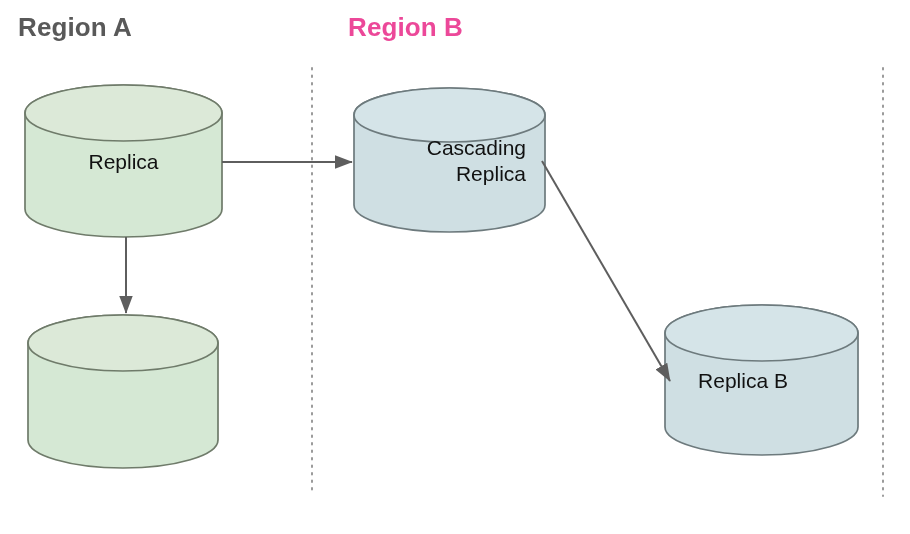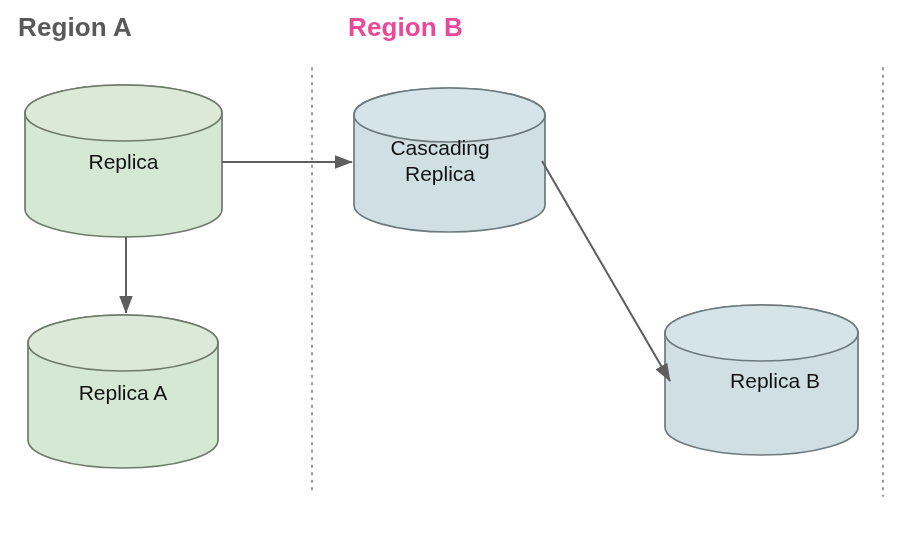--- a/index.html
+++ b/index.html
@@ -91,18 +91,17 @@
       <line id="edge-primary-to-cascading" marker-end="url(#arrow-end)" stroke="#5e5e5e" stroke-width="2" x1="222" y1="162" x2="352" y2="162"></line>
       <line id="edge-primary-to-replica-a" marker-end="url(#arrow-end)" stroke="#5e5e5e" stroke-width="2" x1="126" y1="237" x2="126" y2="313"></line>
       <line id="edge-cascading-to-replica-b" marker-end="url(#arrow-end)" stroke="#5e5e5e" stroke-width="2" x1="542" y1="161" x2="670" y2="381"></line>
     </g>
   </svg>
 
   <div id="region-a-label" class="region-label" style="left: 18px; top: 14px; color: rgb(89, 89, 89);">Region A</div>
   <div id="region-b-label" class="region-label" style="left: 348px; top: 14px; color: #ec4899;">Region B</div>
 
   <div id="label-primary" class="node-label" style="left: 25px; width: 197px; color: rgb(17, 17, 17); top: 149.2px;">Replica</div>
-  <div id="label-replica-a" class="node-label" style="left: 28px; width: 190px; color: rgb(17, 17, 17); top: 379.7px;">Replica A</div>
-  <div id="label-cascading-replica" class="node-label" style="left: 354px; width: 172px; color: rgb(17, 17, 17); top: 135.4px;">Cascading
+  <div id="label-cascading-replica" class="node-label" style="left: 354px; width: 172px; color: rgb(17, 17, 17); top: 135.4px; text-align: right;">Cascading
 Replica</div>
-  <div id="label-replica-b" class="node-label" style="left: 665px; width: 156px; color: rgb(17, 17, 17); top: 368.2px; padding-left: 32px;">Replica B</div>
+  <div id="label-replica-b" class="node-label" style="left: 665px; width: 156px; color: rgb(17, 17, 17); top: 368.2px;">Replica B</div>
 
 </div>
 
 </body></html>

